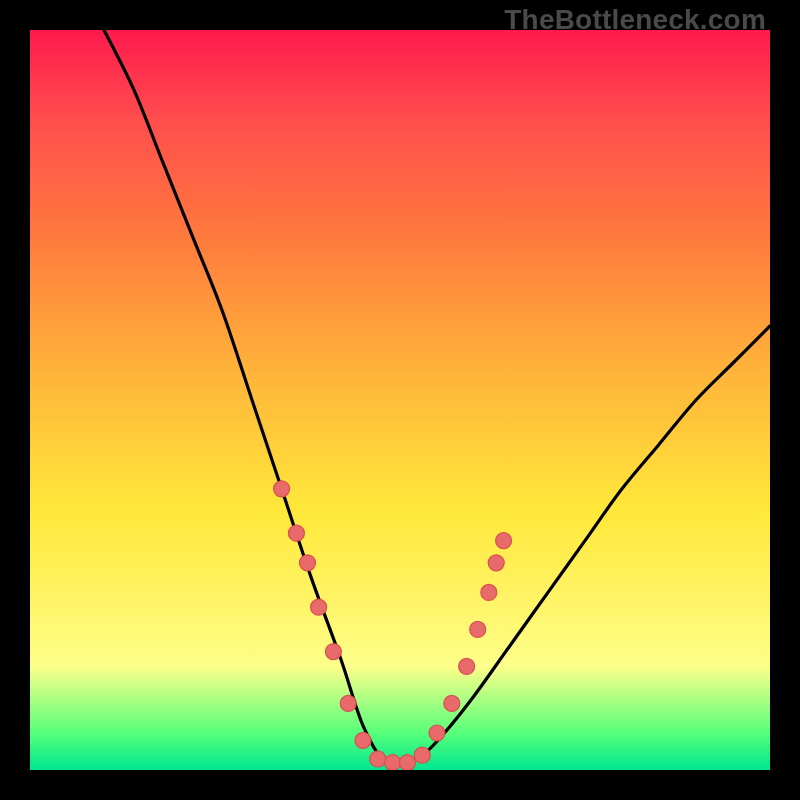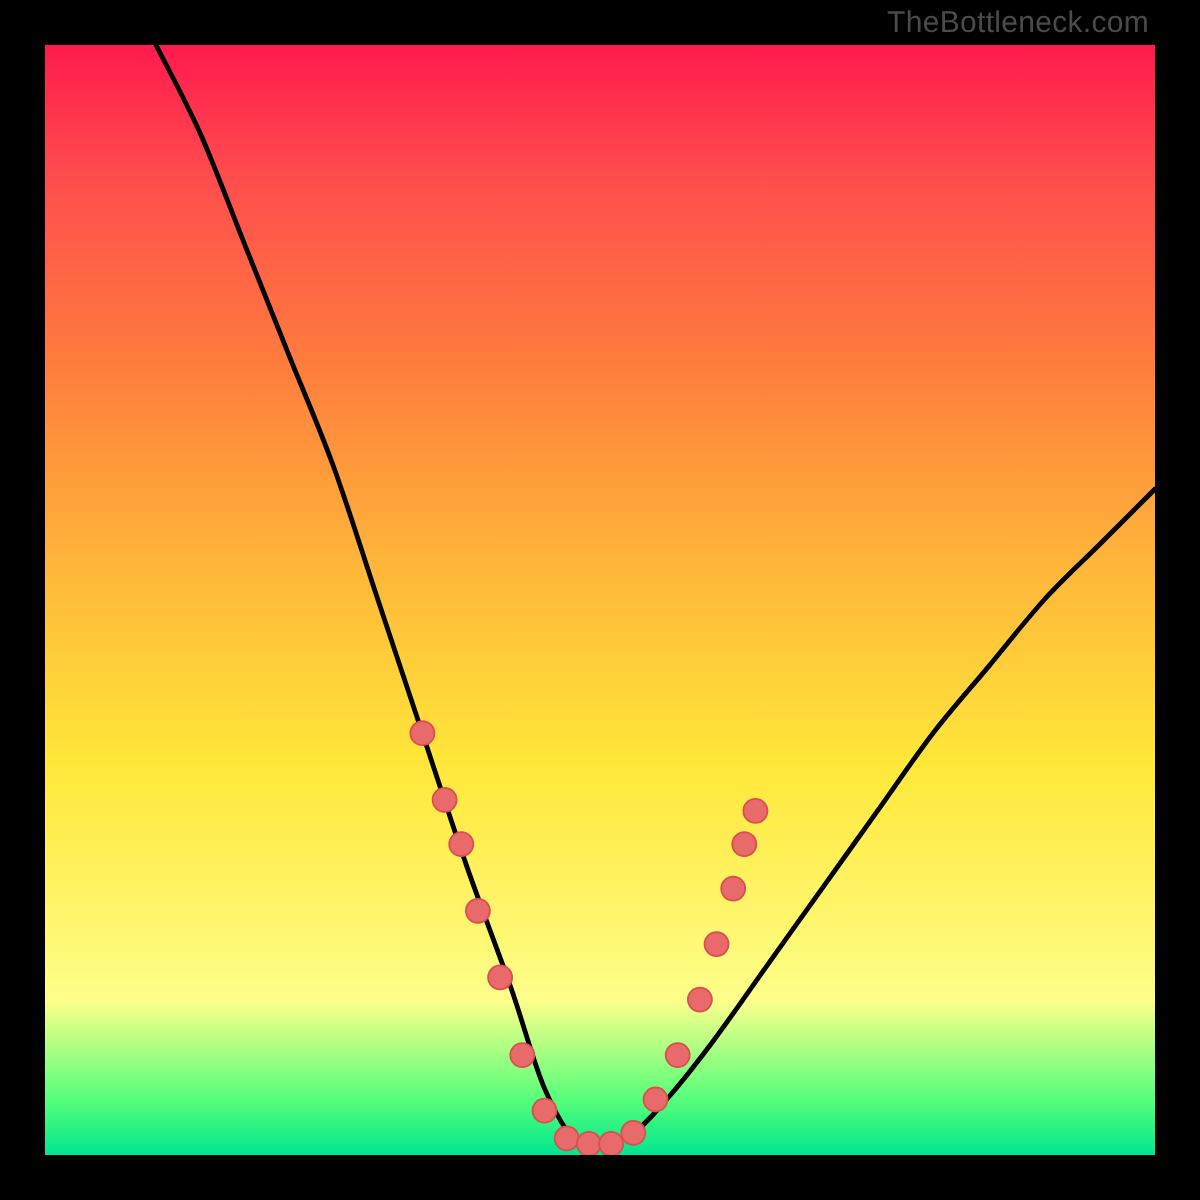--- a/index.html
+++ b/index.html
@@ -34,22 +34,22 @@
       #fff56a 78%,
       #fdff8a 86%,
       #56ff7a 95%,
       #00e690 100%);
   }
   .watermark {
     position: absolute;
     top: 4px;
     right: 34px;
     color: #4a4a4a;
-    font-size: 20px;
-    font-weight: 400;
+    font-size: 28px;
+    font-weight: 700;
     letter-spacing: 0.2px;
     user-select: none;
     margin-left: 33px;
   }
   svg.curve {
     position: absolute;
     top: 0;
     left: 0;
     width: 740px;
     height: 740px;

